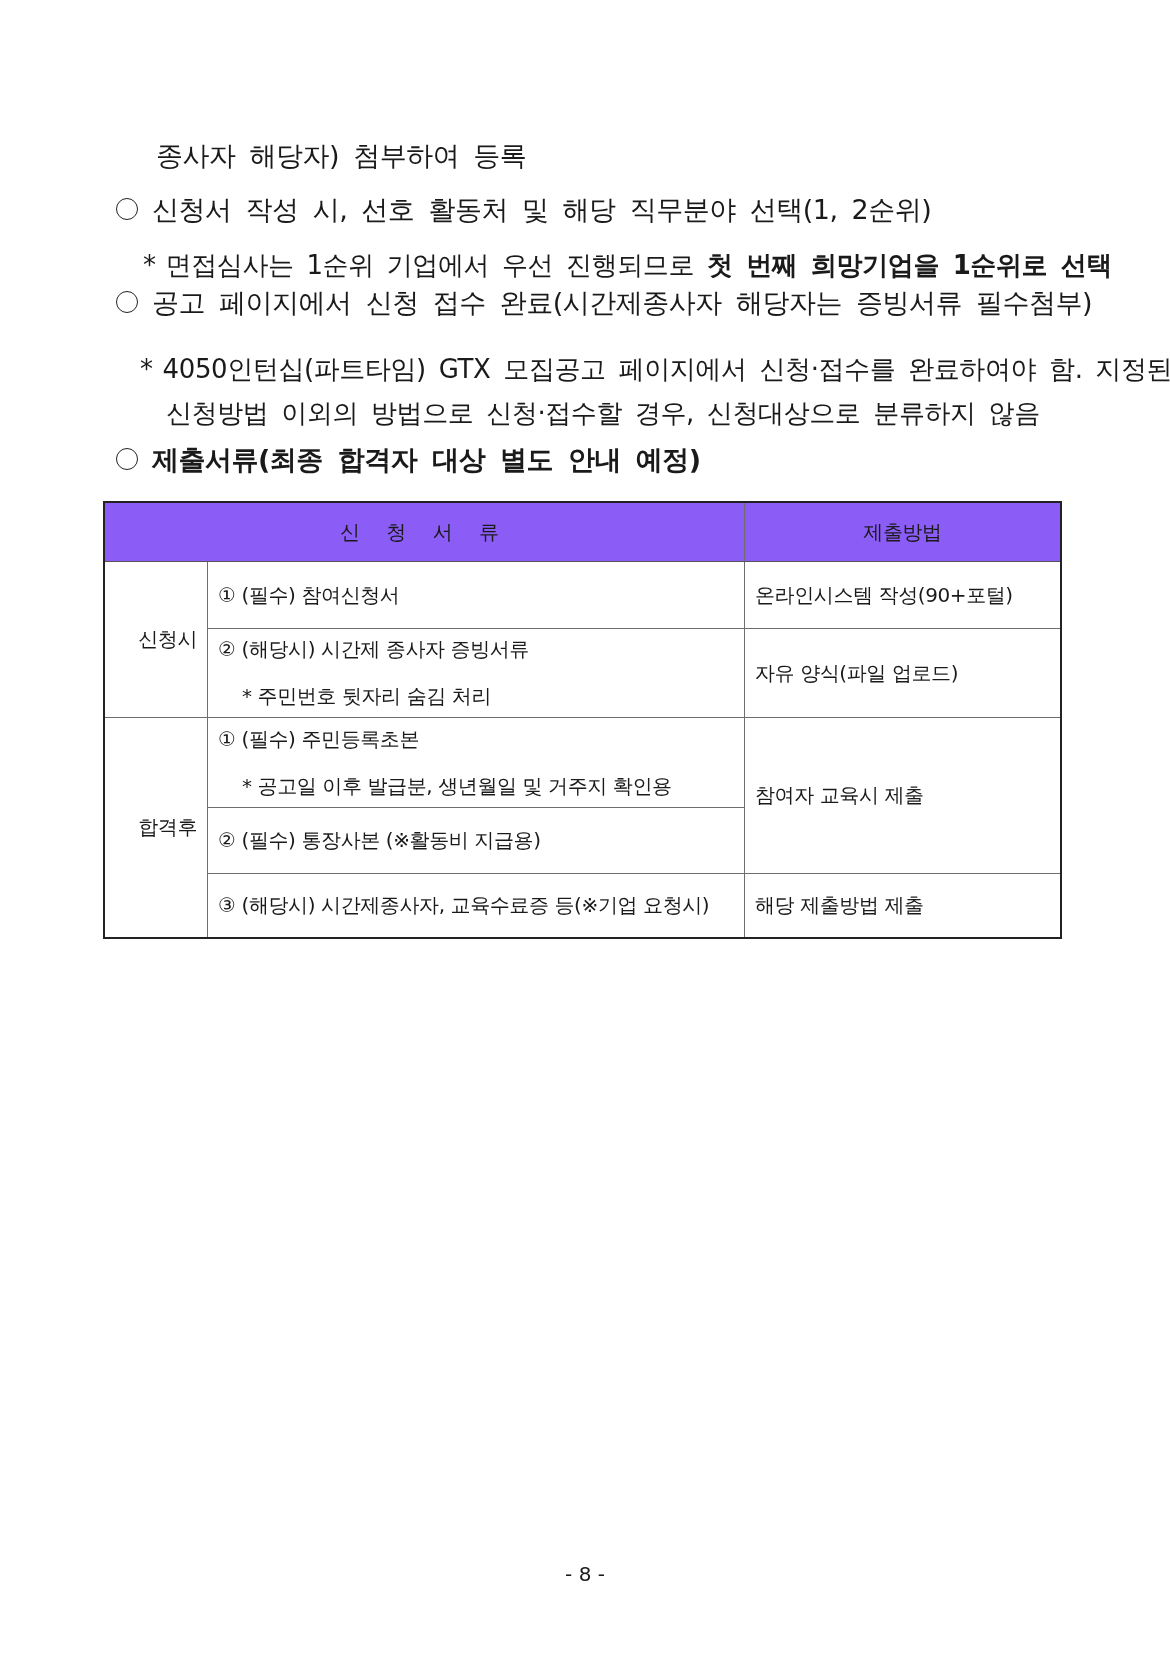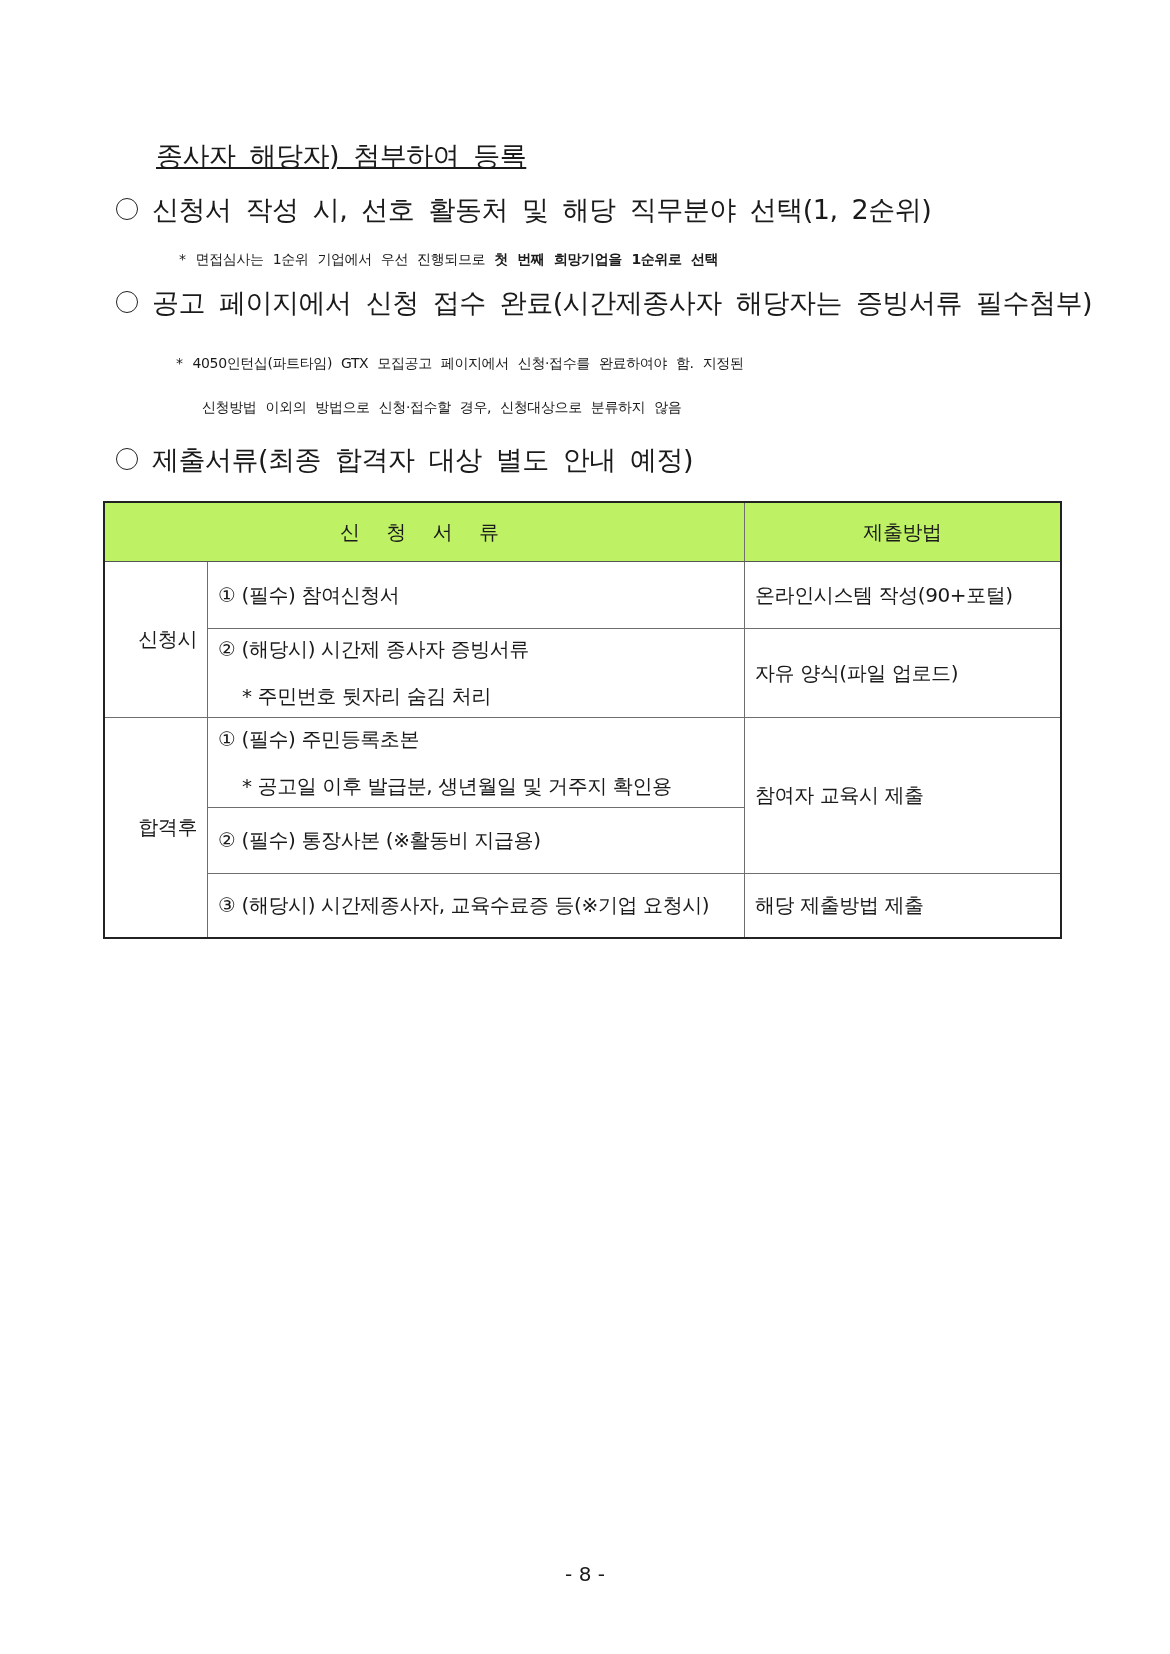--- a/index.html
+++ b/index.html
@@ -1,59 +1,59 @@
 <!DOCTYPE html>
 <html><head>
 <meta charset="utf-8">
 <style>
   html, body { margin:0; padding:0; background:#ffffff; }
   body { width:1170px; height:1654px; position:relative; overflow:hidden;
          font-family:"DejaVu Sans", "Liberation Sans", sans-serif; color:#1a1a1a; }
   .line { position:absolute; white-space:nowrap; line-height:1; }
   .main { font-size:27px; letter-spacing:-0.5px; word-spacing:6px; }
-  .note { font-size:14px; letter-spacing:-0.4px; word-spacing:5px;margin-left:36px; }
+  .note { font-size:26px; letter-spacing:-0.4px; word-spacing:5px; }
   .bullet { display:inline-block; width:20px; height:20px; border:1.6px solid #222; border-radius:50%;
             vertical-align:middle; margin-right:14px; position:relative; top:-3px; }
   .star { display:inline-block; margin-right:10px; }
   b { font-weight:bold; }
 
   table.docs { position:absolute; left:103px; top:501px; width:959px; border-collapse:collapse;
                border:2.5px solid #222; font-size:20px; letter-spacing:-0.4px; }
   table.docs td, table.docs th { border:1px solid #6e6e6e; padding:0 10px; vertical-align:middle; }
-  table.docs th { background:#bef264; font-weight:normal; height:58px; border-bottom:1.5px solid #555; }
+  table.docs th { background:#8b5cf6; font-weight:normal; height:58px; border-bottom:1.5px solid #555; }
   .c-cat { width:82px; text-align:right; }
   .c-doc { width:516px; }
   .c-method { }
   .sub { padding-left:24px; display:block; margin-top:20px; }
   .spaced { letter-spacing:10px; }
   .pagenum { position:absolute; top:1562px; left:0; width:1170px; text-align:center; font-size:20px; }
 </style>
 </head>
 <body>
 
-<div class="line main" style="left:156px; top:142px;text-decoration:underline;">종사자 해당자) 첨부하여 등록</div>
+<div class="line main" style="left:156px; top:142px;">종사자 해당자) 첨부하여 등록</div>
 
 <div class="line main" style="left:116px; top:196px;">
   <span class="bullet"></span><span>신청서 작성 시, 선호 활동처 및 해당 직무분야 선택(1, 2순위)</span>
 </div>
 
 <div class="line note" style="left:143px; top:252px;">
   <span class="star">*</span><span>면접심사는 1순위 기업에서 우선 진행되므로 </span><b>첫 번째 희망기업을 1순위로 선택</b>
 </div>
 
 <div class="line main" style="left:116px; top:289px;">
   <span class="bullet"></span><span>공고 페이지에서 신청 접수 완료(시간제종사자 해당자는 증빙서류 필수첨부)</span>
 </div>
 
 <div class="line note" style="left:140px; top:356px;">
   <span class="star">*</span><span>4050인턴십(파트타임) GTX 모집공고 페이지에서 신청·접수를 완료하여야 함. 지정된</span>
 </div>
 <div class="line note" style="left:166px; top:400px;">신청방법 이외의 방법으로 신청·접수할 경우, 신청대상으로 분류하지 않음</div>
 
-<div class="line main" style="left:116px; top:446px;">
+<div class="line main" style="left:116px; top:446px;font-weight:bold;">
   <span class="bullet"></span><span>제출서류(최종 합격자 대상 별도 안내 예정)</span>
 </div>
 
 <table class="docs">
   <tbody>
       <tr>
     <th colspan="2"><span class="spaced">신 청 서 류</span></th>
     <th>제출방법</th>
   </tr>
   <tr style="height:67px;">

